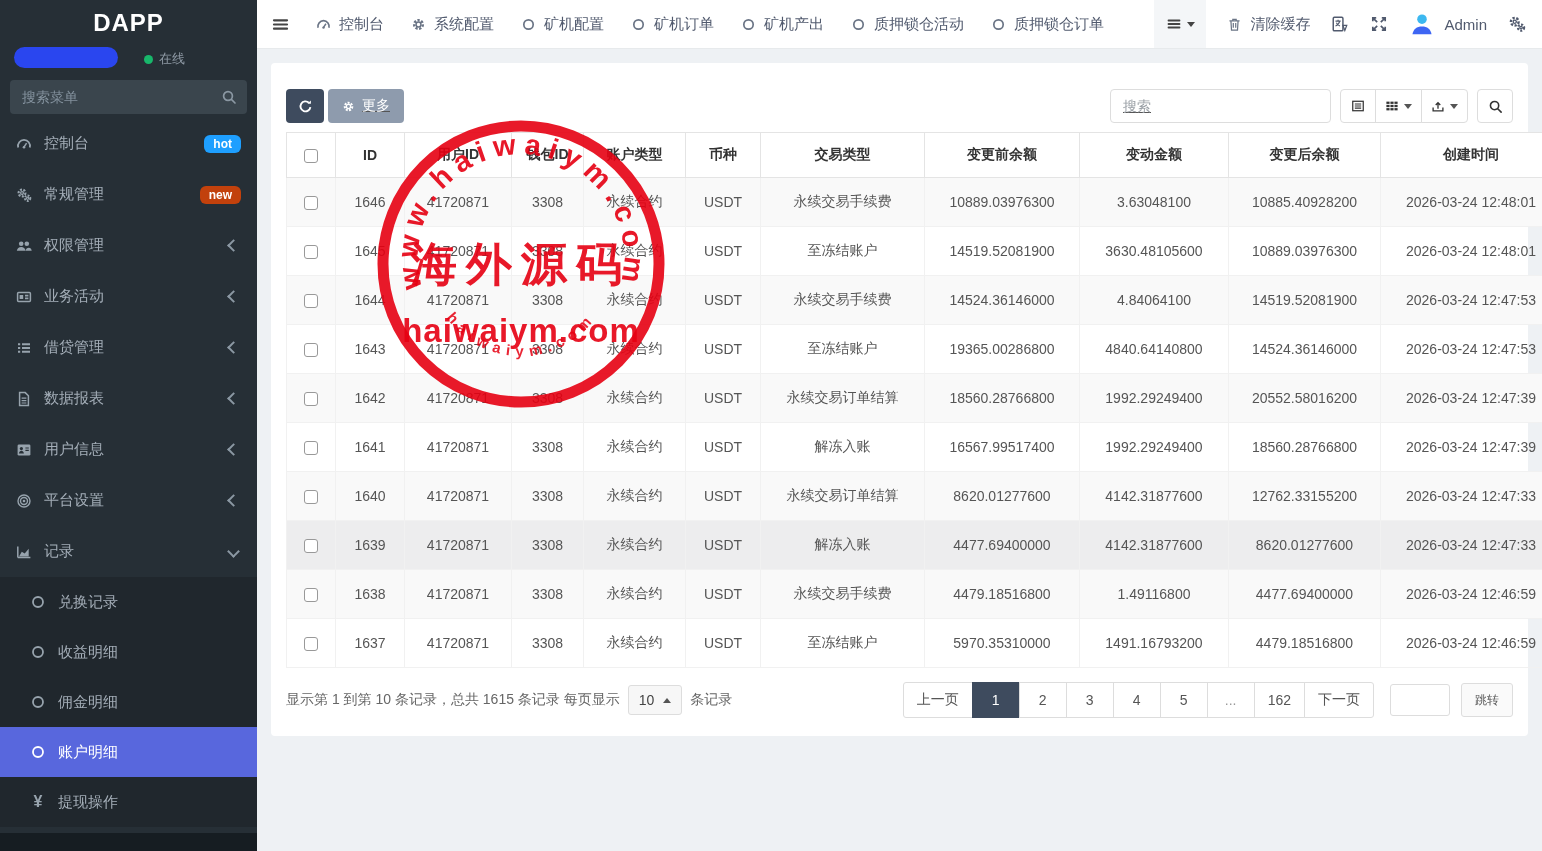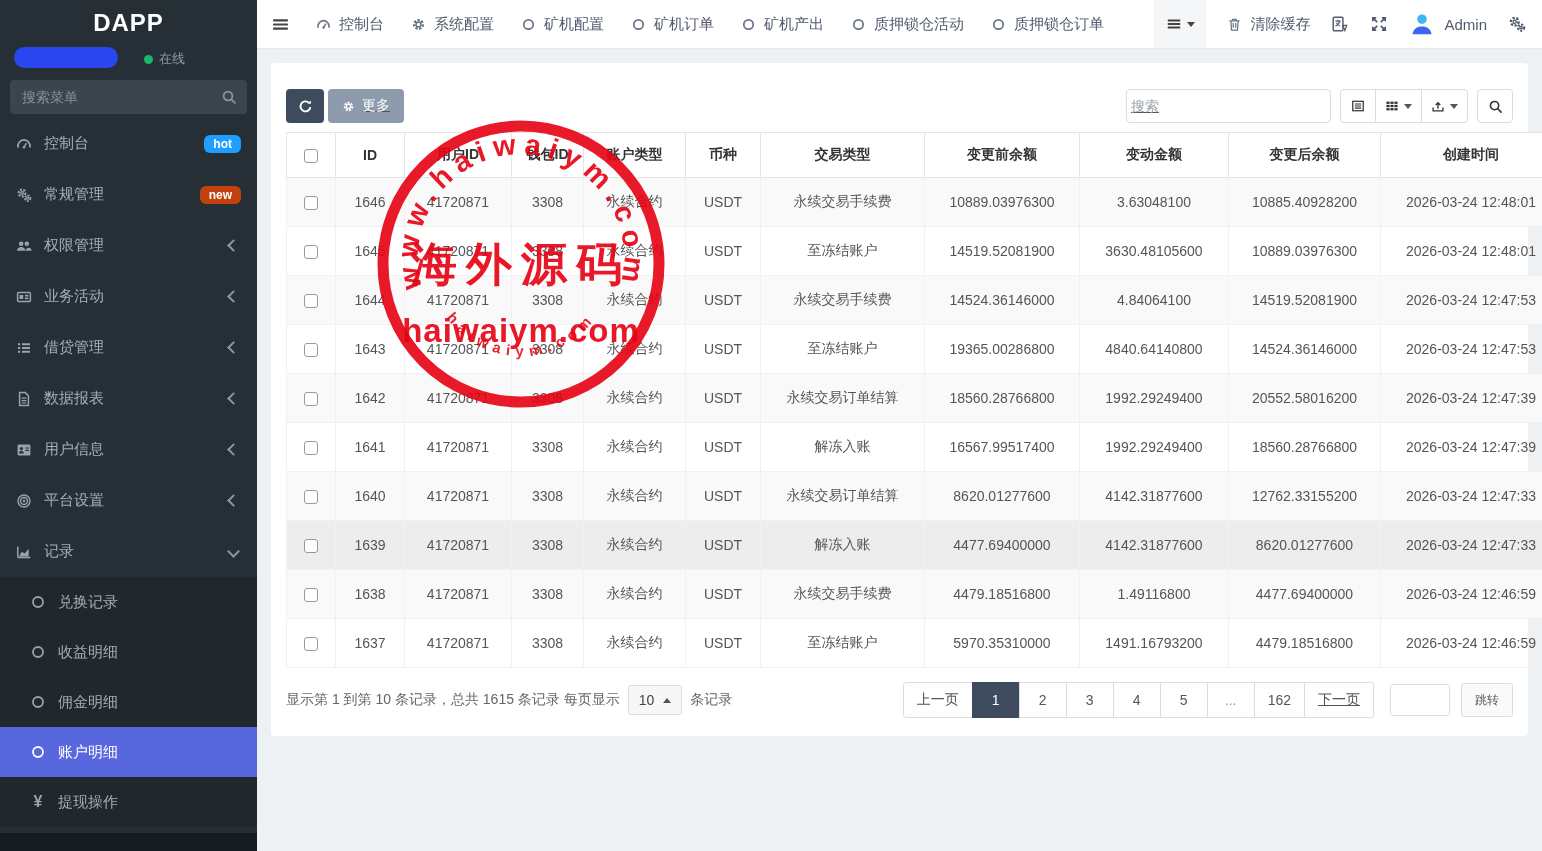--- a/index.html
+++ b/index.html
@@ -53,21 +53,21 @@
   .content{flex:1;padding:14px;}
   .card{background:#fff;border-radius:4px;padding:26px 15px 18px;box-sizing:border-box;}
   .toolbar{display:flex;align-items:center;margin-bottom:9px;text-decoration:underline;}
   .btn-refresh{width:38px;height:34px;background:#3e4b5e;color:#fff;border:none;border-radius:4px;cursor:pointer;
     display:inline-flex;align-items:center;justify-content:center;margin-right:4px;}
   .btn-more{height:34px;background:#8e9bad;color:#fff;border:none;border-radius:4px;cursor:pointer;padding:0 14px;
     display:inline-flex;align-items:center;gap:7px;font-size:14px;}
   .btn-more .icon{width:13px;height:13px;color:#fff;}
   .btn-refresh .icon{width:15px;height:15px;color:#fff;}
   .toolbar-right{margin-left:auto;display:flex;align-items:center;}
-  .tbl-search{width:195px;height:32px;border:1px solid #ddd;border-radius:4px;padding:0 4px;font-size:14px;color:#555;
+  .tbl-search{width:195px;height:32px;border:1px solid #ddd;border-radius:4px;padding:0 12px;font-size:14px;color:#555;
     outline:none;margin-right:9px;font-family:inherit;}
   .tbl-search::placeholder{color:#9aa0a6;}
   .btn-group{display:flex;}
   .btn-group button{height:34px;min-width:36px;border:1px solid #ddd;background:#fff;color:#333;cursor:pointer;
     display:inline-flex;align-items:center;justify-content:center;margin-left:-1px;padding:0 9px;}
   .btn-group button:first-child{border-radius:4px 0 0 4px;margin-left:0;}
   .btn-group button:last-child{border-radius:0 4px 4px 0;}
   .btn-group .icon{width:14px;height:14px;color:#333;}
   .btn-search{height:34px;width:36px;border:1px solid #ddd;background:#fff;border-radius:4px;margin-left:9px;cursor:pointer;
     display:inline-flex;align-items:center;justify-content:center;}
@@ -85,21 +85,21 @@
   
   .pager{display:flex;align-items:center;margin-top:14px;}
   .page-info{display:flex;align-items:center;gap:8px;color:#666;font-size:14px;}
   .page-size{border:1px solid #ddd;background:#f7f7f7;border-radius:3px;padding:6px 10px;display:inline-flex;align-items:center;gap:9px;
     color:#444;cursor:pointer;}
   .caret-up{width:0;height:0;border:4px solid transparent;border-bottom:5px solid #555;display:inline-block;margin-bottom:3px;}
   .pages{margin-left:auto;display:flex;}
   .page-btn{min-width:20px;height:34px;border:1px solid #ddd;margin-left:-1px;display:inline-flex;align-items:center;justify-content:center;
     padding:0 13px;color:#555;background:#fff;font-size:14px;cursor:pointer;}
   .page-btn:first-child{border-radius:3px 0 0 3px;margin-left:0;}
-  .page-btn:last-child{border-radius:0 3px 3px 0;text-decoration:underline;}
+  .page-btn:last-child{border-radius:0 3px 3px 0;}
   .page-btn.active{background:#3e4b5e;color:#fff;border-color:#3e4b5e;}
   .page-btn.dots{color:#999;cursor:default;}
   .jump-input{width:46px;height:30px;border:1px solid #ddd;border-radius:3px;margin-left:16px;outline:none;padding:0 6px;font-family:inherit;}
   .jump-btn{height:34px;padding:0 13px;border:1px solid #ddd;background:#fafafa;border-radius:3px;margin-left:11px;color:#555;
     font-size:12px;cursor:pointer;font-family:inherit;}
   
   .watermark{position:absolute;left:361px;top:104px;width:320px;height:320px;pointer-events:none;z-index:50;}
 </style>
 </head>
 <body>

